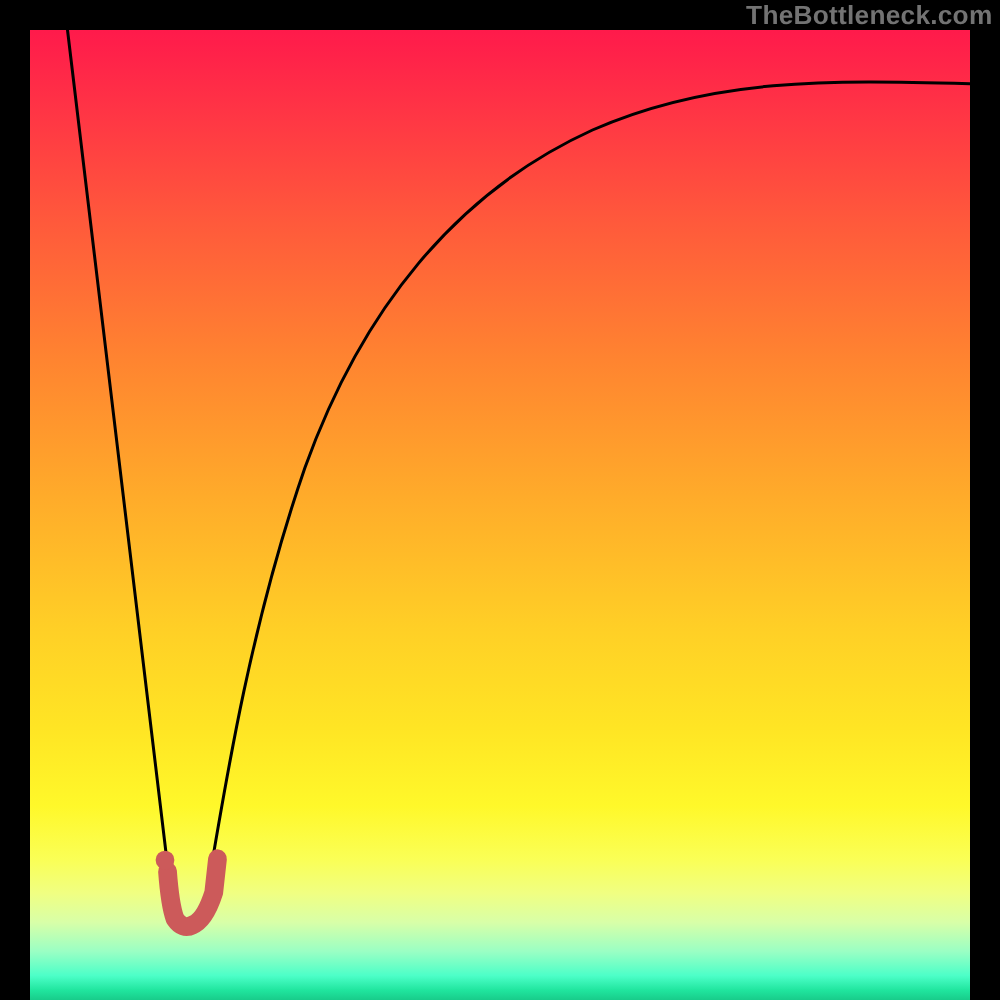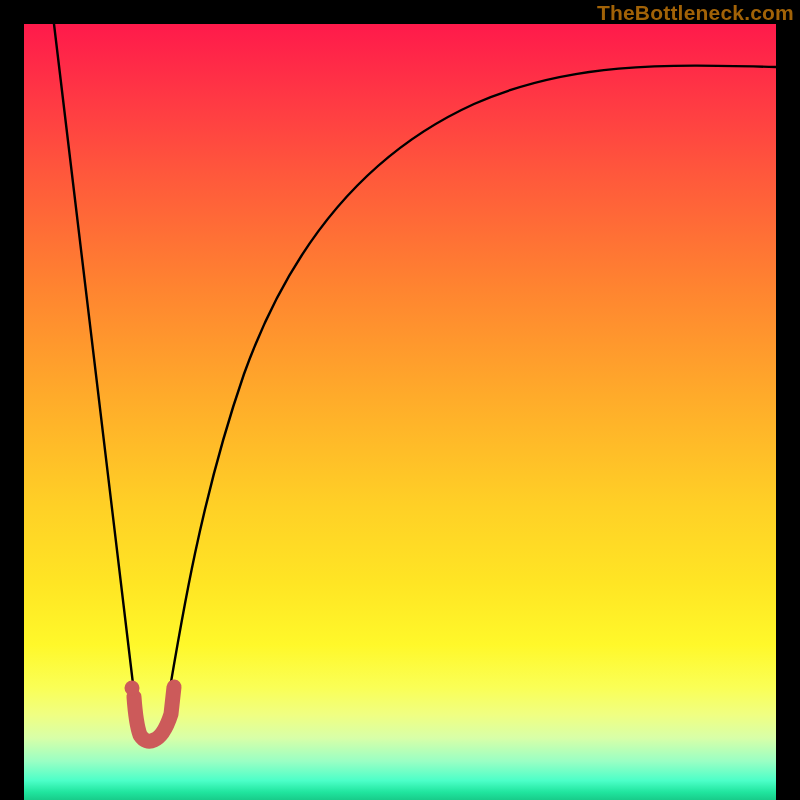--- a/index.html
+++ b/index.html
@@ -38,21 +38,21 @@
       #9affc4 95%,
       #4cffc8 97.5%,
       #20e59e 99%,
       #18cc8a 100%
     );
   }
   .attribution {
     position: absolute;
     top: 1px;
     right: 6px;
-    color: #a16207;
+    color: #737373;
     font-size: 21px;
     font-weight: 600;
     letter-spacing: 0.2px;
     user-select: none;
   }
   svg.curves {
     position: absolute;
     inset: 0;
   }
 </style>

